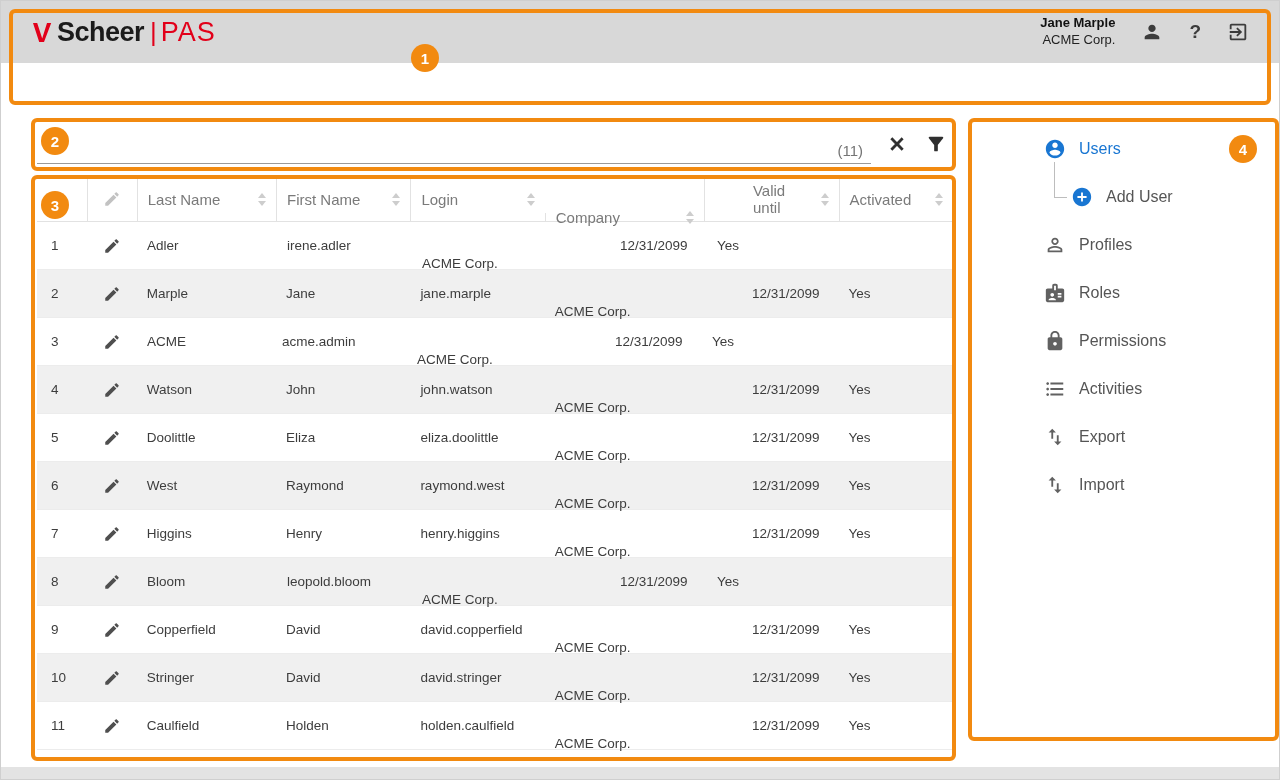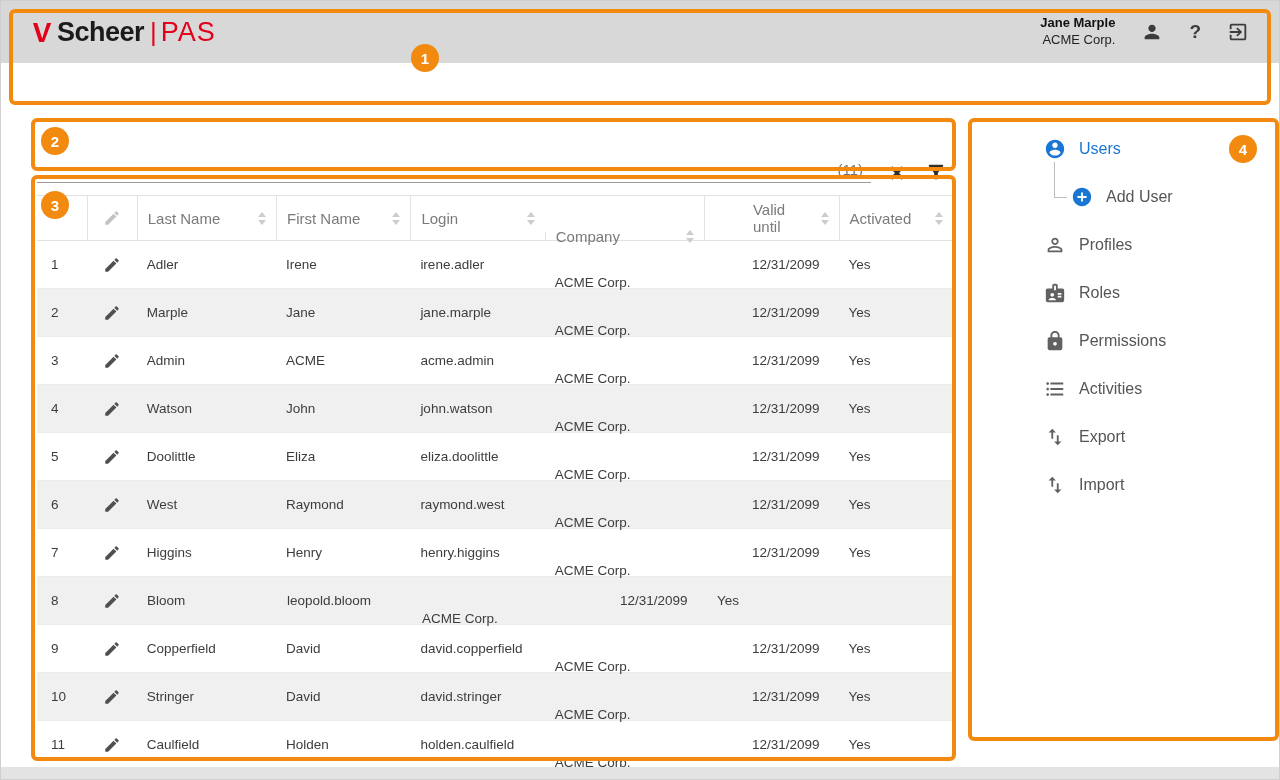--- a/index.html
+++ b/index.html
@@ -31,21 +31,21 @@
   .tb-right { margin-left:auto; display:flex; align-items:center; gap:20px; }
   .tbicon { width:24px; height:24px; cursor:pointer; }
   .group-blue { color:#1e88e5; }
   .pulse { color:#333; width:22px; height:22px; }
   .burger { width:46px; height:36px; background:#fff; border-radius:3px; display:flex; flex-direction:column;
             justify-content:center; align-items:center; gap:4px; cursor:pointer; }
   .burger i { display:block; width:20px; height:2px; background:#333; }
 
   
   .main { position:absolute; left:36px; top:122px; width:916px; }
-  .filterbar { display:flex; align-items:flex-end; height:60px; padding-right:6px; }
+  .filterbar { display:flex; align-items:center; height:41px; padding-right:6px; }
   .filter-field { flex:1; align-self:stretch; border-bottom:1px solid #9a9a9a; display:flex;
                   align-items:flex-end; justify-content:flex-end; padding:0 8px 4px 0;
                   font-size:15px; color:#757575; cursor:text; }
   .ficon { width:20px; height:20px; color:#2f2f2f; cursor:pointer; }
   .clear { margin-left:16px; }
   .funnel { margin-left:18px; width:22px; height:22px; }
 
   
   .table { margin-top:12px; }
   .thead { display:flex; height:46px; border-top:1px solid #e2e2e2; border-bottom:1px solid #e2e2e2; background:#fff; }
@@ -191,21 +191,20 @@
         </div>
       <div class="tbody">
           <div class="trow">
     <div class="cell c-num">1</div>
     <div class="cell c-edit">
               <svg class="pencil" viewBox="0 0 24 24">
                 <path fill="currentColor" d="M3 17.25V21h3.75L17.81 9.94l-3.75-3.75L3 17.25zM20.71 7.04c.39-.39.39-1.02 0-1.41l-2.34-2.34c-.39-.39-1.02-.39-1.41 0l-1.83 1.83 3.75 3.75 1.83-1.83z"></path>
               </svg>
             </div>
     <div class="cell c-last">Adler</div>
-    <div class="cell c-first">Irene</div>
     <div class="cell c-login">irene.adler</div>
     <div class="cell c-company">ACME Corp.</div>
     <div class="cell c-valid">12/31/2099</div>
     <div class="cell c-act">Yes</div>
           </div>
           <div class="trow alt">
     <div class="cell c-num">2</div>
     <div class="cell c-edit">
               <svg class="pencil" viewBox="0 0 24 24">
                 <path fill="currentColor" d="M3 17.25V21h3.75L17.81 9.94l-3.75-3.75L3 17.25zM20.71 7.04c.39-.39.39-1.02 0-1.41l-2.34-2.34c-.39-.39-1.02-.39-1.41 0l-1.83 1.83 3.75 3.75 1.83-1.83z"></path>
@@ -218,21 +217,20 @@
     <div class="cell c-valid">12/31/2099</div>
     <div class="cell c-act">Yes</div>
           </div>
           <div class="trow">
     <div class="cell c-num">3</div>
     <div class="cell c-edit">
               <svg class="pencil" viewBox="0 0 24 24">
                 <path fill="currentColor" d="M3 17.25V21h3.75L17.81 9.94l-3.75-3.75L3 17.25zM20.71 7.04c.39-.39.39-1.02 0-1.41l-2.34-2.34c-.39-.39-1.02-.39-1.41 0l-1.83 1.83 3.75 3.75 1.83-1.83z"></path>
               </svg>
             </div>
-    <div class="cell c-last">Admin</div>
     <div class="cell c-first">ACME</div>
     <div class="cell c-login">acme.admin</div>
     <div class="cell c-company">ACME Corp.</div>
     <div class="cell c-valid">12/31/2099</div>
     <div class="cell c-act">Yes</div>
           </div>
           <div class="trow alt">
     <div class="cell c-num">4</div>
     <div class="cell c-edit">
               <svg class="pencil" viewBox="0 0 24 24">

